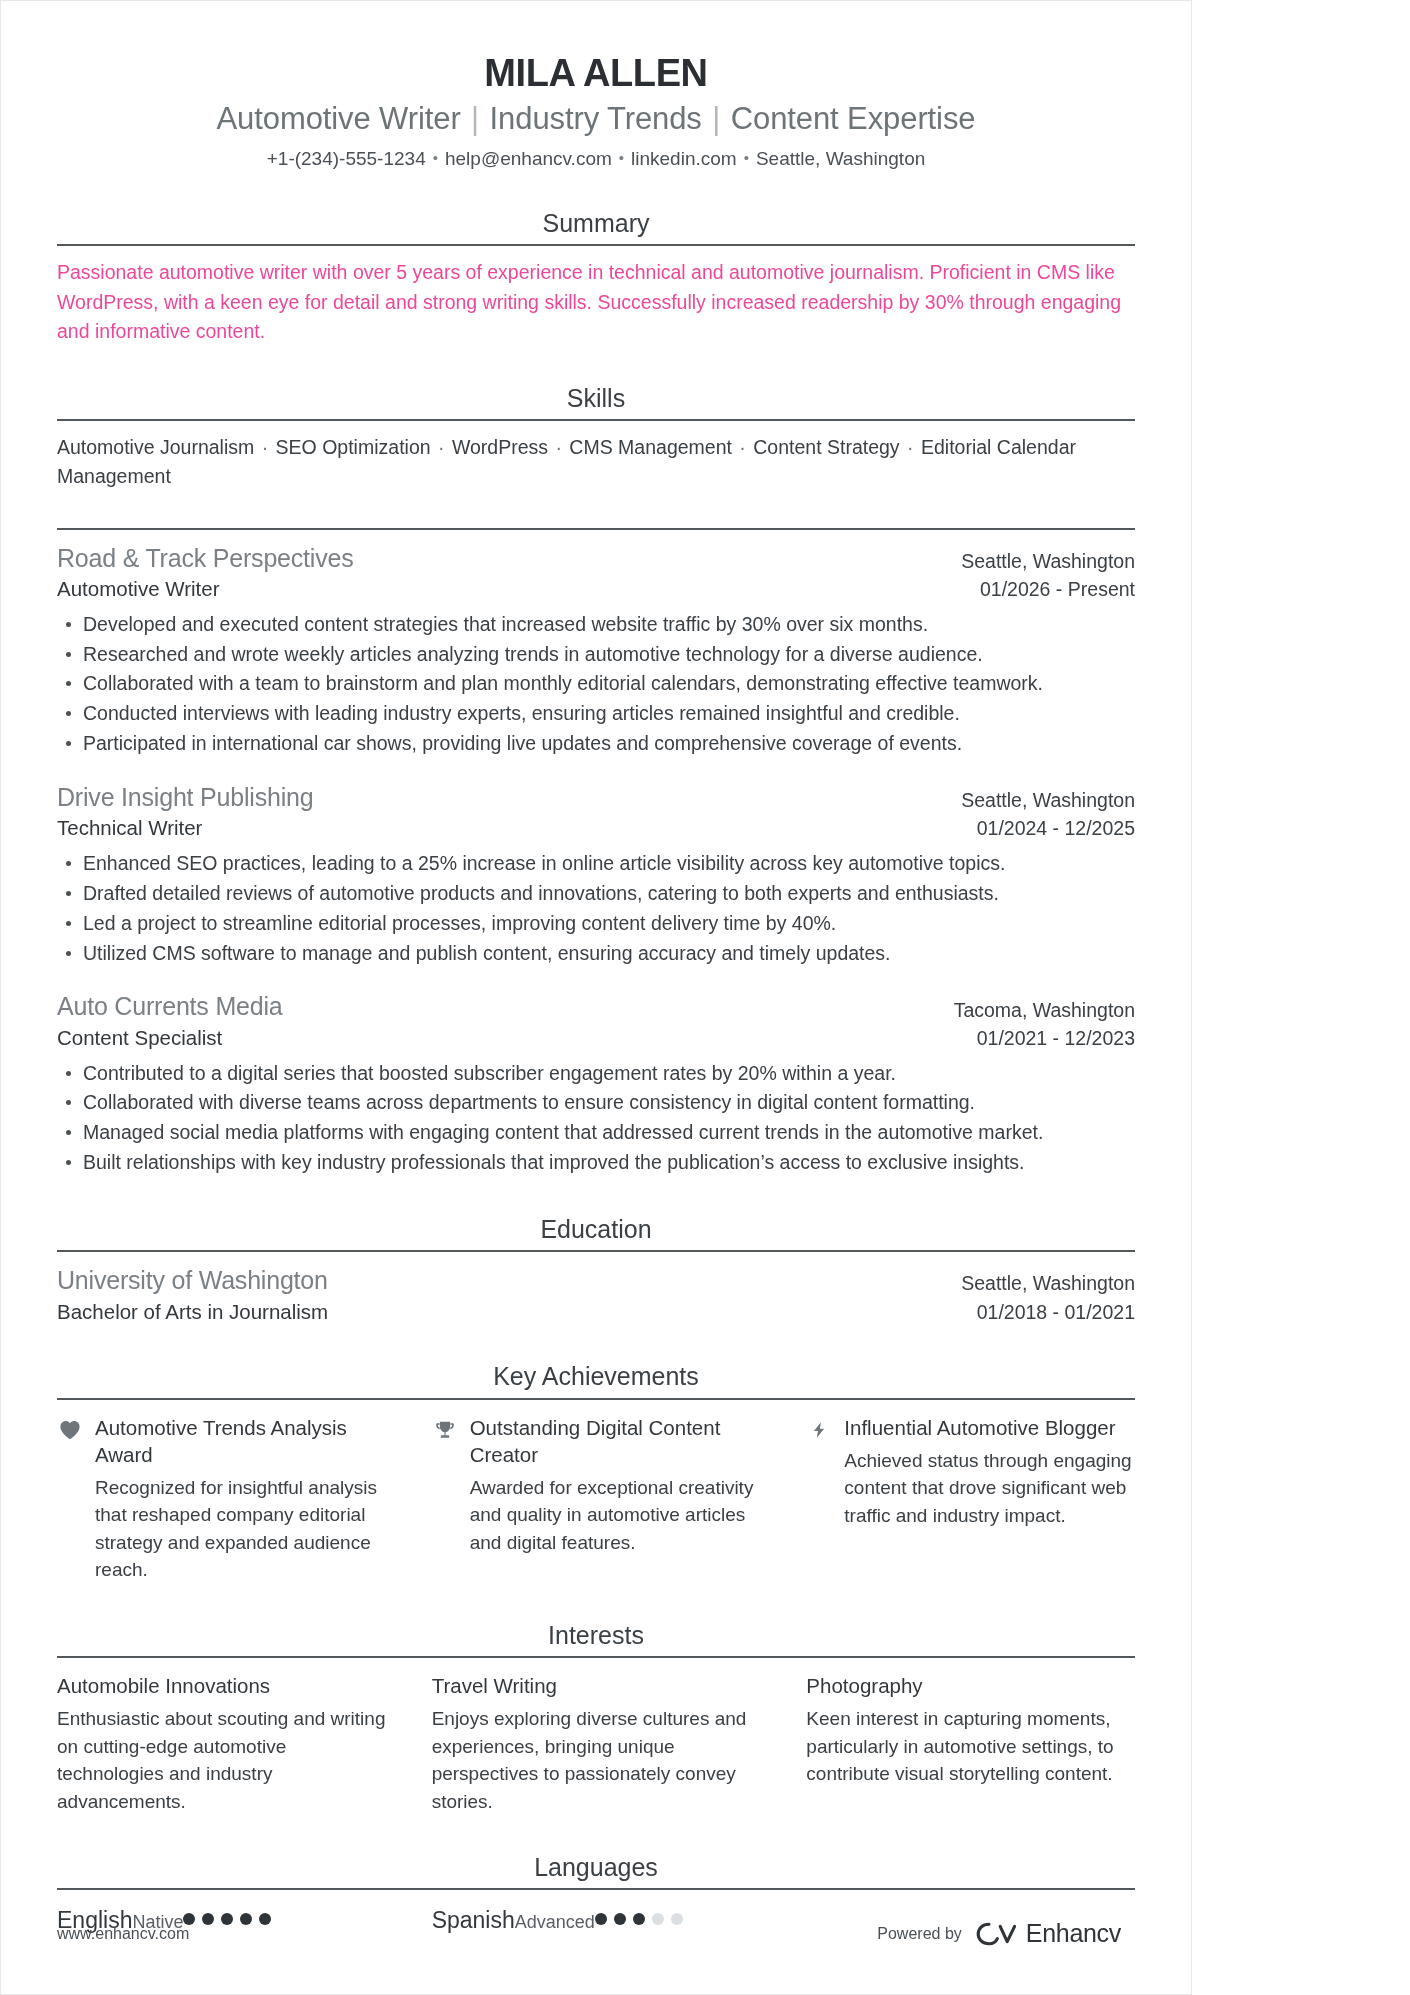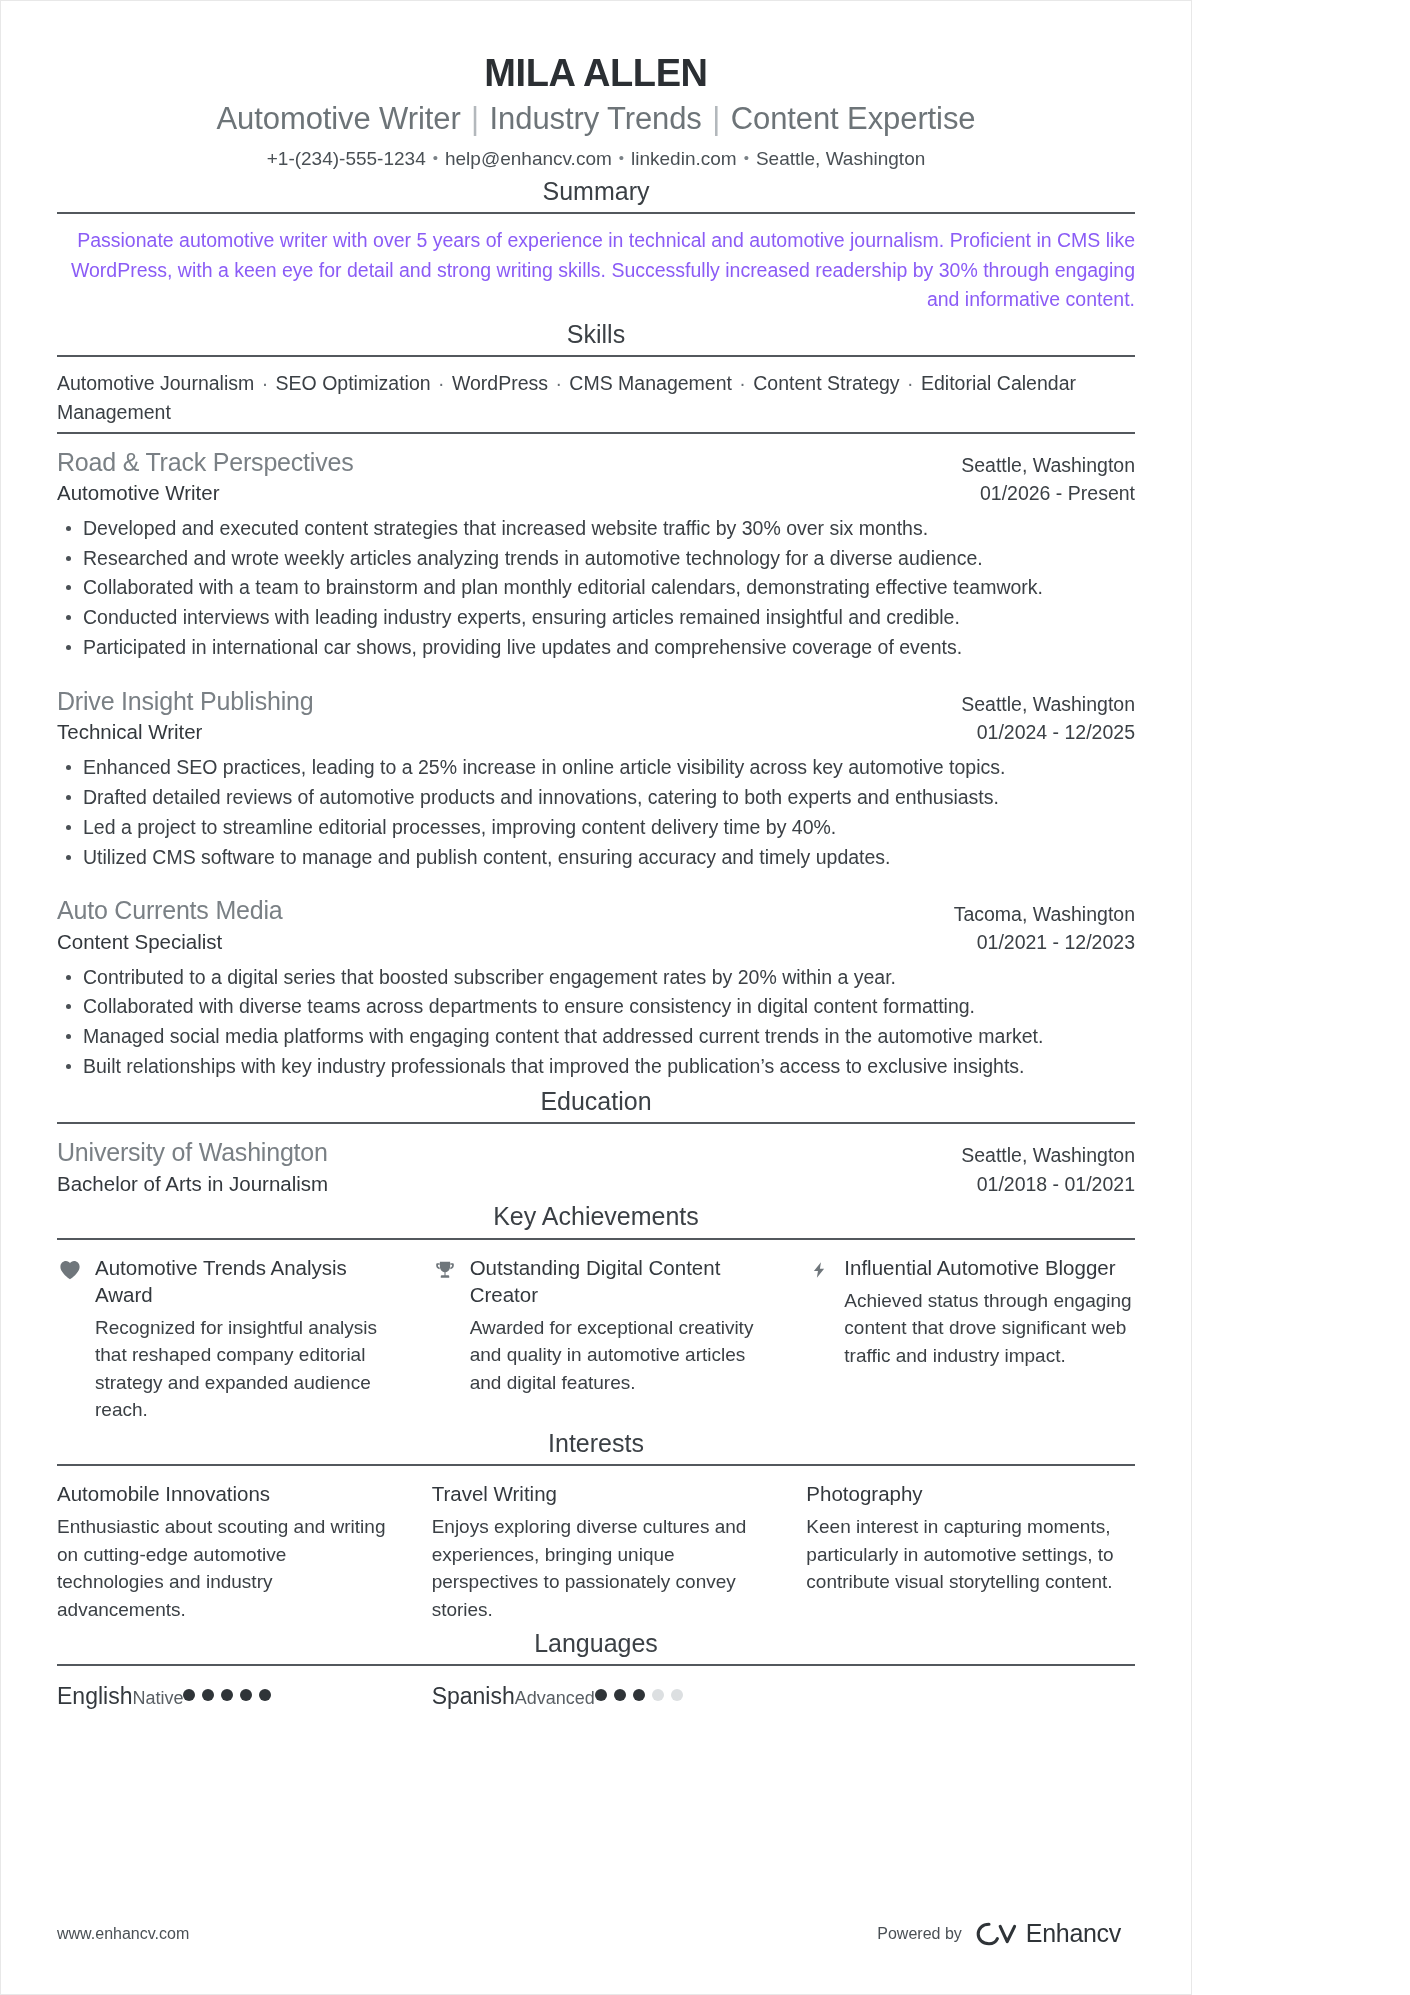--- a/index.html
+++ b/index.html
@@ -52,21 +52,21 @@
     line-height: 1.35;
   }
   .contact-line .sep {
     color: #7b8287;
     padding: 0 7px;
     font-size: 15px;
     vertical-align: 2px;
   }
 
   
-  .section { margin-top: 4px; }
+  .section { margin-top: 36px; }
 
   .section-title {
     text-align: center;
     font-size: 25px;
     font-weight: 400;
     color: #3b4045;
     line-height: 1.25;
     padding-bottom: 5px;
   }
 
@@ -75,22 +75,21 @@
     border-top: 2px solid #53585d;
     width: 100%;
   }
 
   .section-body { padding-top: 12px; }
 
   
   .summary-text {
     font-size: 19.5px;
     line-height: 1.52;
-    color: #8b5cf6;
-    text-align: right;
+    color: #ec4899;
   }
 
   
   .skills-line {
     font-size: 19.5px;
     line-height: 1.5;
     color: #3b4045;
   }
   .skills-line .dot-sep { color: #6a7075; padding: 0 2px; }
 

